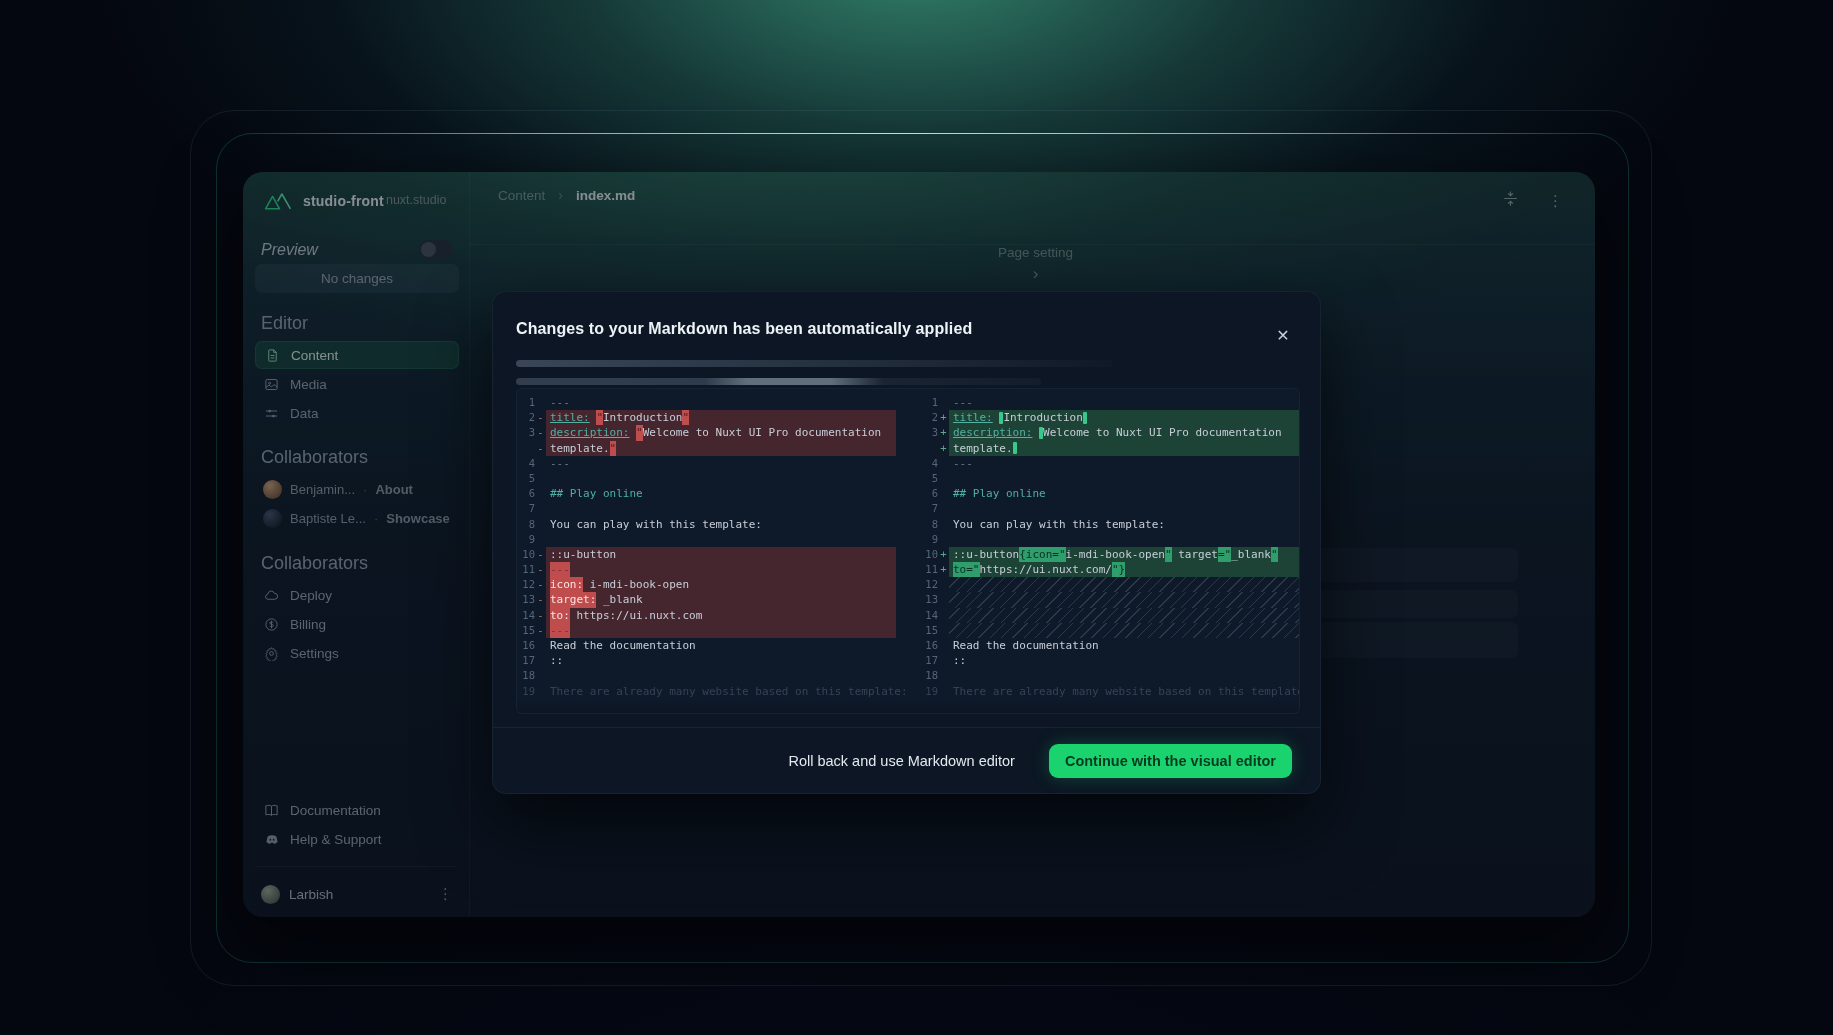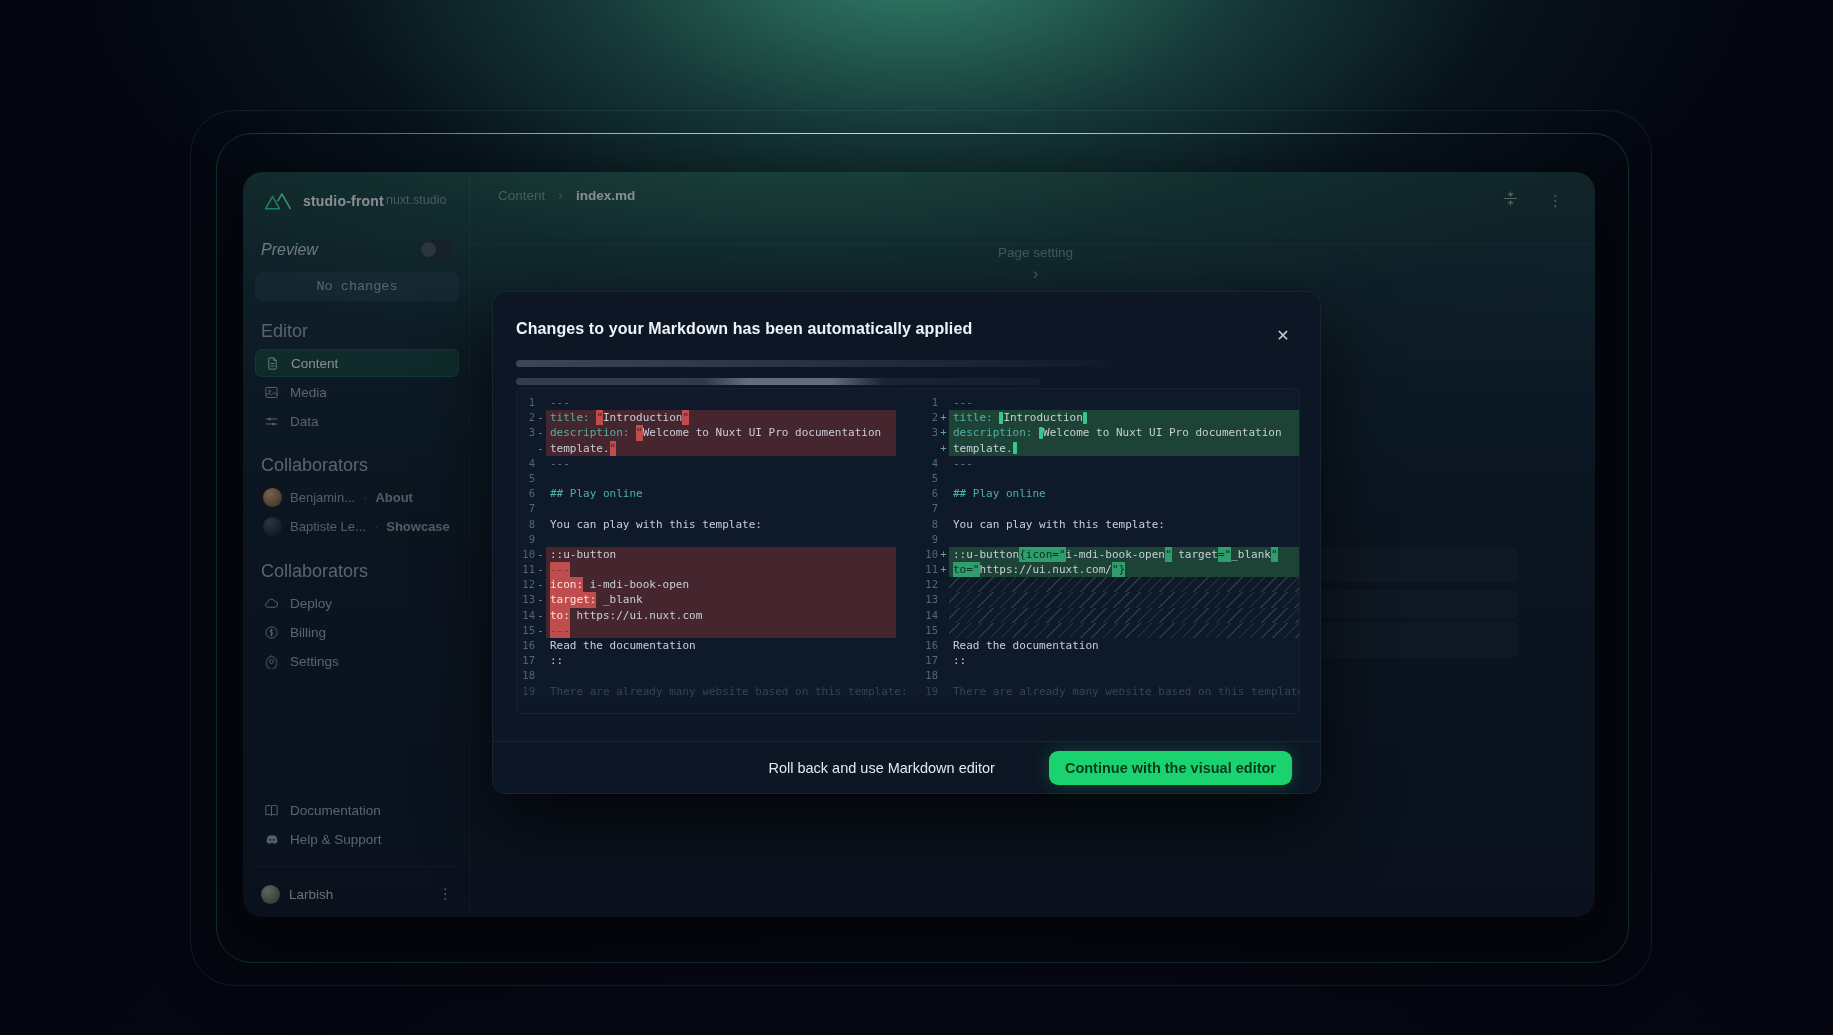--- a/index.html
+++ b/index.html
@@ -37,23 +37,23 @@
     border-right:1px solid rgba(255,255,255,0.05); }
   .workspace { display:flex; align-items:center; gap:10px; padding-left:8px; }
   .ws-logo { width:30px; height:26px; display:flex; align-items:center; justify-content:center; }
   .ws-names { display:flex; gap:2px; }
   .ws-name { font-size:14px; font-weight:700; color:#dfe7ec; letter-spacing:.2px; }
   .ws-org  { font-size:12.5px; color:#7f8d9b; }
   .preview-row { margin-top:26px; display:flex; align-items:center; justify-content:space-between; padding:0 6px 0 6px; }
   .preview-label { font-size:16px; color:#b9c4cd;font-style:italic; }
   .toggle { width:34px; height:19px; border-radius:10px; background:#27333f; position:relative; }
   .toggle-knob { position:absolute; left:2px; top:2px; width:15px; height:15px; border-radius:50%; background:#46535f; }
-  .no-changes-btn { margin-top:13px; height:29px; border-radius:7px;
+  .no-changes-btn { margin-top:5px; height:29px; border-radius:7px;
     background:rgba(148,163,184,0.10); color:#95a2b0; font-size:13.5px;
-    display:flex; align-items:center; justify-content:center;font-family:Liberation Mono, monospace; }
+    display:flex; align-items:center; justify-content:center; }
   .sec-label { margin:20px 0 7px 6px; font-size:18px; color:#93a1b0; }
   .nav-item { height:28px; margin-bottom:1px; display:flex; align-items:center; gap:10px;
     padding:0 8px; border-radius:7px; color:#94a2ae; font-size:13.5px; }
   .nav-item.active { background:rgba(52,199,123,0.17); border:1px solid rgba(82,220,150,0.14); color:#d8e9de; }
   .nav-item.active .nav-ico svg { stroke:#8fdcb4; }
   .nav-ico { width:17px; height:17px; display:flex; align-items:center; justify-content:center; }
   .nav-ico svg { stroke:#8b99a6; fill:none; stroke-width:1.6; }
   .person-row { height:29px; display:flex; align-items:center; gap:8px; padding:0 8px; font-size:13px; color:#8b98a6; }
   .avatar { width:19px; height:19px; border-radius:50%; flex:0 0 auto; }
   .av-benjamin { background:radial-gradient(circle at 35% 30%, #c9a07a, #7a5a42 75%); }
@@ -113,36 +113,36 @@
   .crow.faded { opacity:0.55; }
   .ln { width:18px; text-align:right; font:10.5px/15.2px "DejaVu Sans Mono",monospace; color:#55657a; flex:0 0 auto; }
   .mk { width:11px; text-align:center; font:10.5px/15.2px "DejaVu Sans Mono",monospace; color:#5c6c7e; flex:0 0 auto; }
   .mk-del { color:#bc6e6e; } .mk-add { color:#55ad87; }
   .cl { flex:1; display:flex; align-items:center; white-space:pre;
     font:11px/15.2px "DejaVu Sans Mono",monospace; color:#c8ced8; padding-left:4px; }
   .bg-del { background:#46262e; }
   .bg-add { background:#1c4336; }
   .cl.hatch { background:repeating-linear-gradient(135deg, transparent 0 7px, rgba(150,170,190,0.22) 7px 8px); }
   .seg { display:inline-block; }
-  .s-key  { color:#55b0a4; }
+  .s-key  { color:#55b0a4;text-decoration:underline; }
   .s-head { color:#4fb0a5; }
   .s-dim  { color:#68788a; }
   .s-faded{ color:#55657a; }
   .s-url  { }
   .s-delB   { background:#bf4d4d; color:#ffe2e2; }
   .s-delBq  { background:#bf4d4d; color:#53191c; }
   .s-delBdim{ background:#bf4d4d; color:#80302f; }
   .s-addB   { background:#2f9d6c; color:#0a2e20; }
   .s-mark { width:4px; height:12px; background:#38c88e; border-radius:1px; align-self:center; }
   .s-fillDel { flex:1; background:#bf4d4d; }
   .s-fillAdd { flex:1; background:#2f9d6c; }
   
-  .modal-footer { position:absolute; left:0; right:0; bottom:0; height:52px;
+  .modal-footer { position:absolute; left:0; right:0; bottom:0; height:66px;
     border-top:1px solid rgba(148,163,184,0.1);
-    display:flex; align-items:center; justify-content:flex-end; gap:54px; padding-right:28px; }
+    display:flex; align-items:center; justify-content:flex-end; gap:34px; padding-right:28px; }
   .btn-secondary { font-size:14.5px; color:#e3e9ef; font-weight:500; }
   .btn-primary { height:34px; padding:0 16px; border-radius:9px; background:#1bd36e;
     color:#063a20; font-size:14.5px; font-weight:700; display:flex; align-items:center;
     box-shadow:0 0 18px rgba(27,211,110,0.25); }
 </style>
 </head>
 <body>
 
 <div class="bg-glow"></div>
 <div class="outer-frame"></div>

